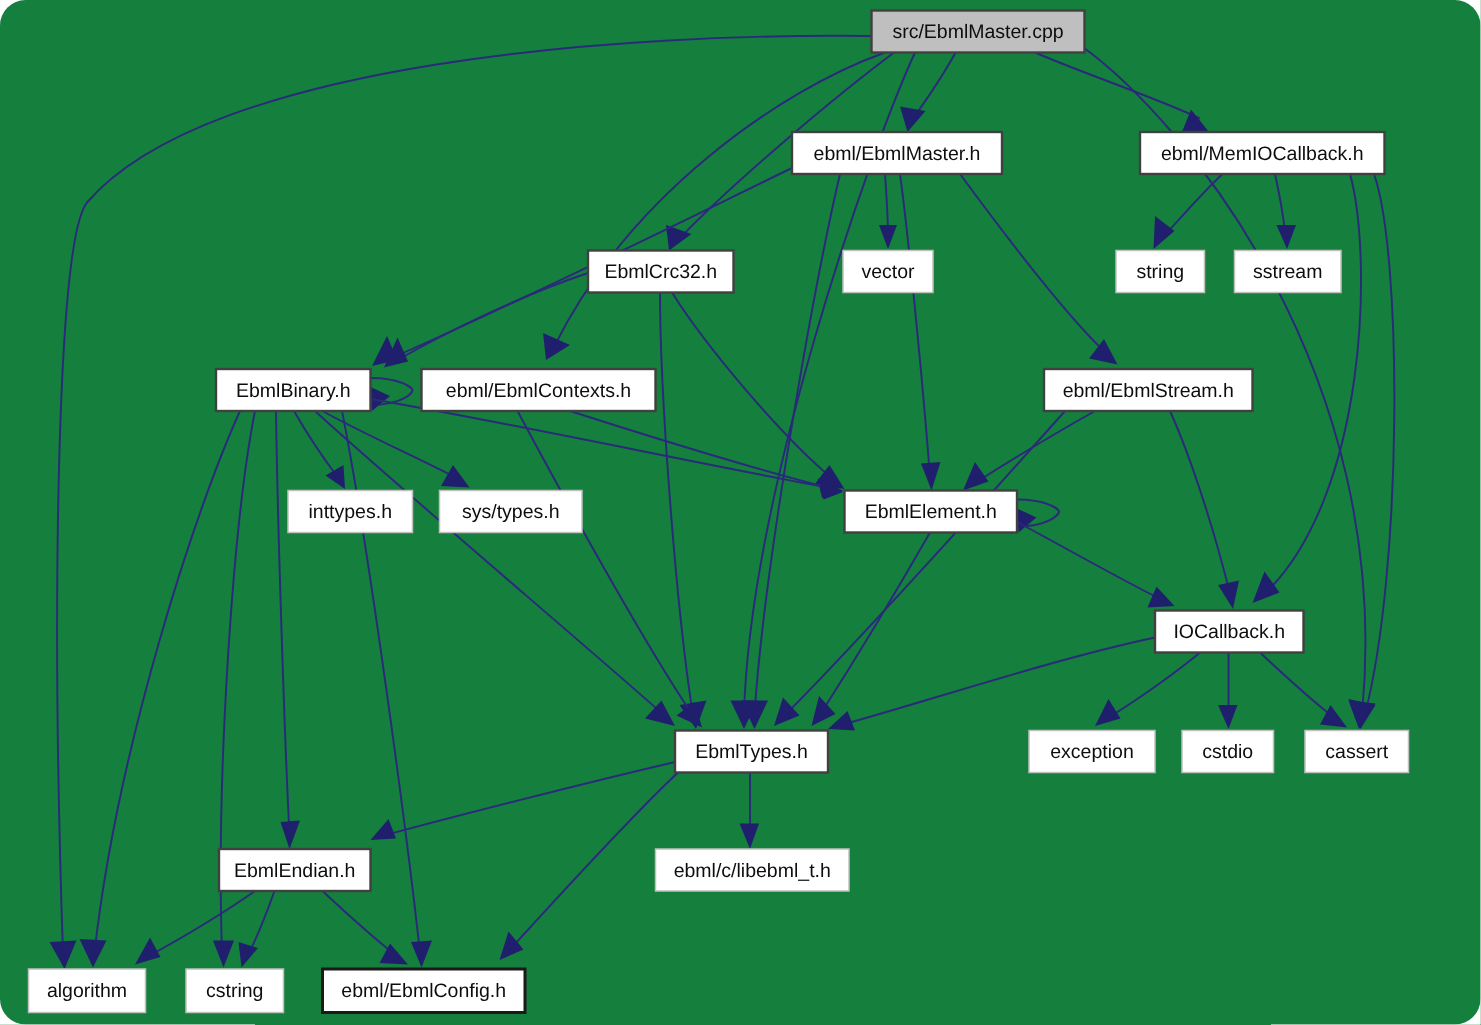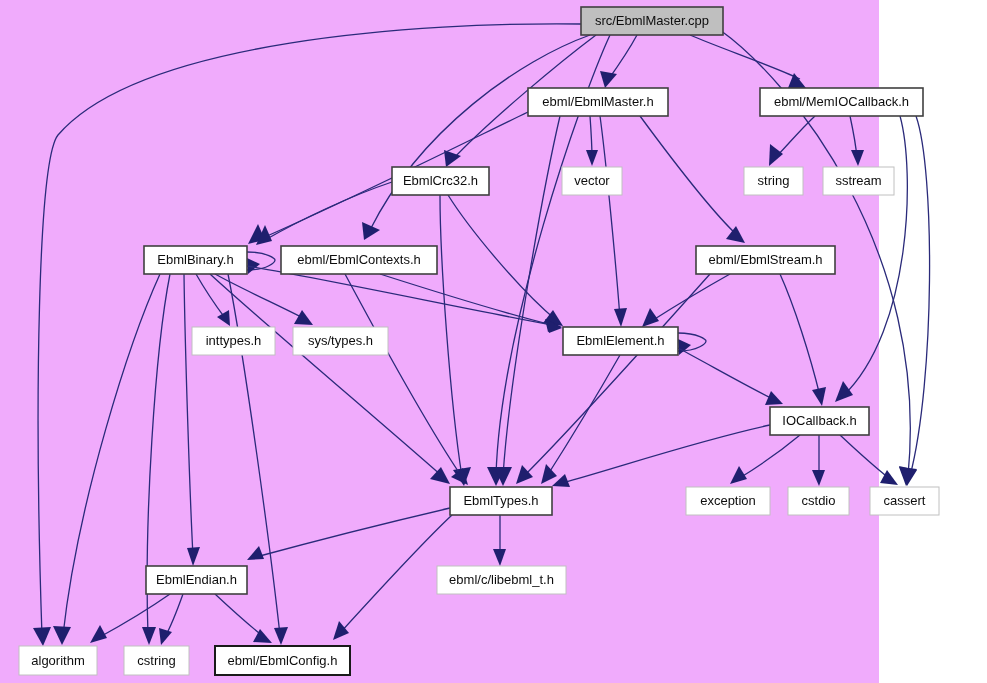--- a/index.html
+++ b/index.html
@@ -2,24 +2,25 @@
 <html><head>
 <meta charset="utf-8">
 <style>
   html, body {
     margin: 0;
     padding: 0;
     background: #ffffff;
   }
   #graph-wrap {
     position: relative;
-    width: 879px;
+    width: 987px;
     height: 683px;
-    background: #f0abfc;
+    background: #15803d;
     font-family: "Liberation Sans", sans-serif;
+    border-radius: 17px;
   }
   svg#dep-graph {
     display: block;
     width: 987px;
     height: 683px;
   }
   .node-box {
     fill: #ffffff;
     stroke: #c0c0c0;
     stroke-width: 1;

